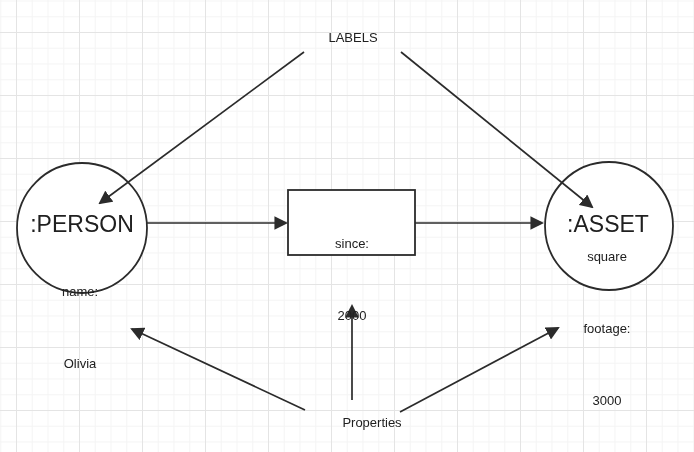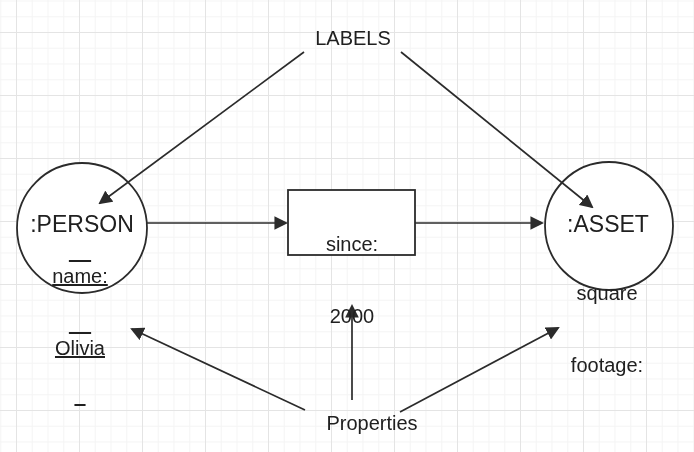--- a/index.html
+++ b/index.html
@@ -35,21 +35,21 @@
   }
   .connector {
     stroke: #2b2b2b;
     stroke-width: 1.7;
     fill: none;
   }
   .txt {
     position: absolute;
     transform: translate(-50%, -50%);
     color: #202020;
-    font-size: 20px;
+    font-size: 13px;
     line-height: 24px;
     text-align: center;
     white-space: pre;
   }
   .node-label { font-size: 23px; }
 </style>
 </head>
 <body>
 
 <div class="canvas">
@@ -77,25 +77,26 @@
   <div class="txt" style="left:353px; top:38px;">LABELS</div>
 
   <div class="txt node-label" style="left:82px; top:224px;">:PERSON</div>
   <div class="txt node-label" style="left:608px; top:224px;">:ASSET</div>
 
   <div class="txt" style="left:352px; top:280px;">
     <div>since:</div>
     <div>2000</div>
   </div>
 
-  <div class="txt" style="left:80px; top:312px;text-decoration:underline;">
+  <div class="txt" style="left:80px; top:328px;">
     <div>name:</div>
     <div>Olivia</div>
   </div>
 
   <div class="txt" style="left:607px; top:329px;">
     <div>square</div>
     <div>footage:</div>
+    <div>3000</div>
   </div>
 
   <div class="txt" style="left:352px; top:423px;margin-left:20px;">Properties</div>
 
 </div>
 
 </body></html>

